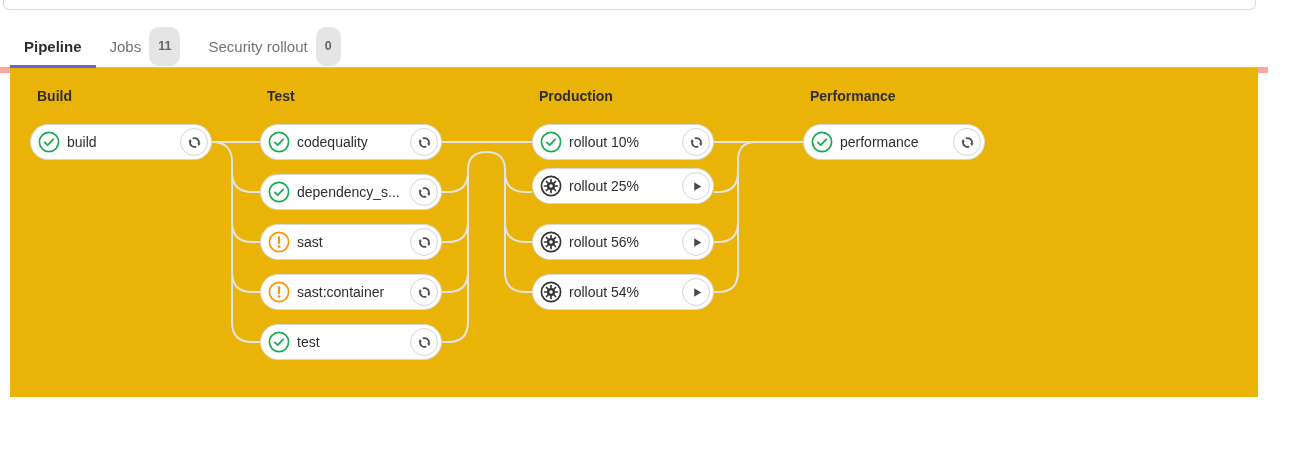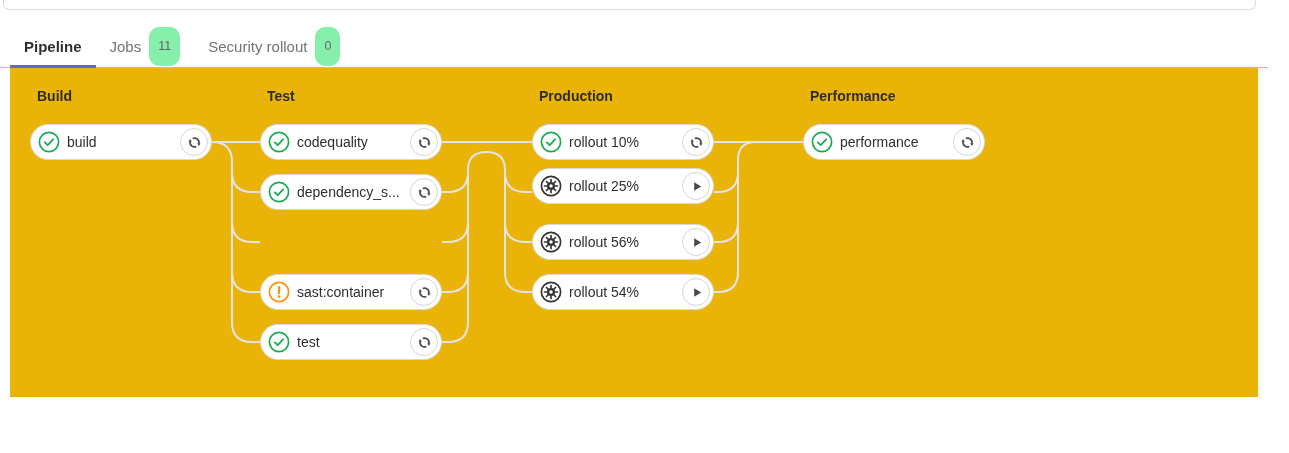--- a/index.html
+++ b/index.html
@@ -10,33 +10,33 @@
   }
   
   .card-bottom{
     position:absolute;top:-10px;left:3px;width:1253px;height:20px;
     border:1px solid #dcdcdc;border-top:none;border-radius:0 0 6px 6px;
     background:#fff;box-sizing:border-box;
   }
   
   .tabs{
     position:absolute;top:28px;left:0;width:1258px;height:39px;
-    border-bottom:1px solid #fca5a5;padding-left:10px;
+    border-bottom:6px solid #fca5a5;padding-left:10px;
     display:flex;align-items:stretch;box-sizing:content-box;
   }
   .tab{
     display:flex;align-items:center;padding:0 14px;cursor:pointer;
     font-size:15px;color:#737373;border-bottom:3px solid transparent;
     box-sizing:border-box;margin-bottom:-1px;
   }
   .tab.active{color:#2e2e2e;font-weight:bold;border-bottom-color:#6666c4;}
   .badge{
     display:inline-block;margin-left:8px;padding:12px 9px;
-    background:#86efac;color:#666;border-radius:10px;font-size:12.5px;
-    font-weight:normal;line-height:15px;
+    background:#e5e5e5;color:#666;border-radius:10px;font-size:12.5px;
+    font-weight:bold;line-height:15px;
   }
   
   .graph{
     position:absolute;top:68px;left:10px;width:1248px;height:329px;
     background:#eab308;
   }
   .connectors{position:absolute;top:0;left:0;}
   .stage-title{
     position:absolute;top:20px;font-size:14px;font-weight:bold;color:#2e2e2e;
   }
@@ -175,20 +175,31 @@
     <svg class="status-ic" viewBox="0 0 22 22">
         <use href="#ic-success"></use>
       </svg>
     <span class="jlabel">dependency_s...</span>
     <button class="action">
         <svg width="15" height="15" viewBox="0 0 16 16">
           <use href="#ic-retry"></use>
         </svg>
       </button>
   </div>
+  <div class="job" style="left:250px;top:156px">
+    <svg class="status-ic" viewBox="0 0 22 22">
+        <use href="#ic-warning"></use>
+      </svg>
+    <span class="jlabel">sast</span>
+    <button class="action">
+        <svg width="15" height="15" viewBox="0 0 16 16">
+          <use href="#ic-retry"></use>
+        </svg>
+      </button>
+  </div>
   <div class="job" style="left:250px;top:206px">
     <svg class="status-ic" viewBox="0 0 22 22">
         <use href="#ic-warning"></use>
       </svg>
     <span class="jlabel">sast:container</span>
     <button class="action">
         <svg width="15" height="15" viewBox="0 0 16 16">
           <use href="#ic-retry"></use>
         </svg>
       </button>

